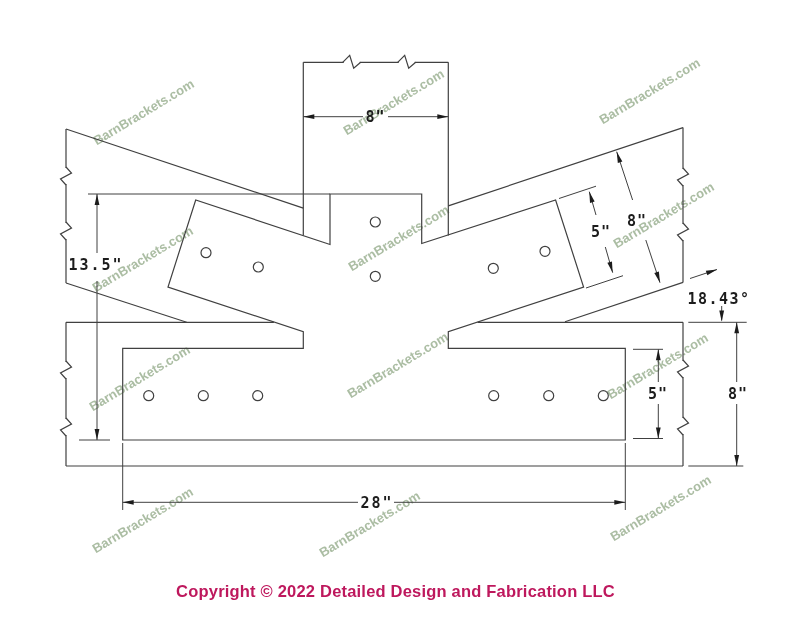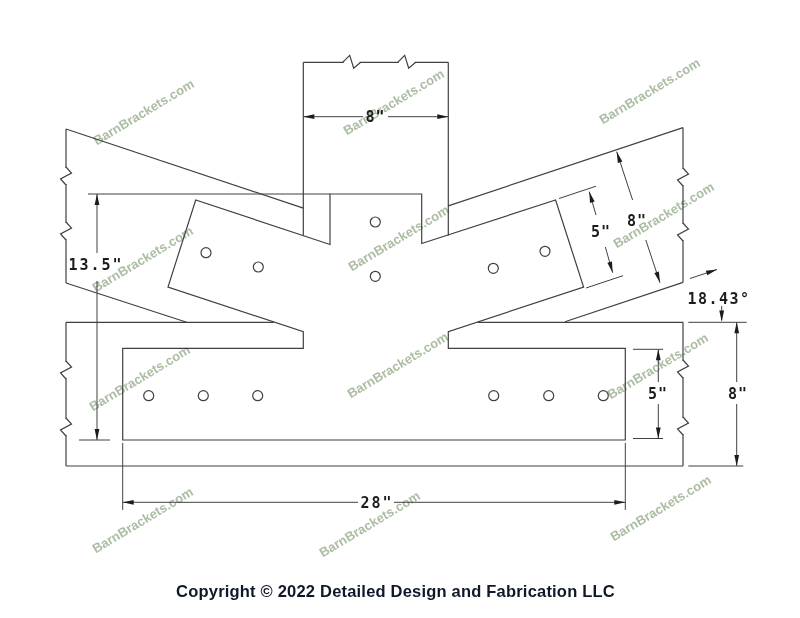--- a/index.html
+++ b/index.html
@@ -3,21 +3,21 @@
 <meta charset="utf-8">
 <style>
   html,body{margin:0;padding:0;background:#ffffff;}
   .stage{position:relative;width:800px;height:618px;background:#ffffff;overflow:hidden;
          font-family:"Liberation Sans",sans-serif;}
   svg{position:absolute;left:0;top:0;}
   svg text.dim{font-family:"DejaVu Sans Mono","Liberation Mono",monospace;font-weight:bold;
                fill:#1c1c1c;}
   svg text.wm{font-family:"Liberation Sans",sans-serif;font-weight:bold;}
   .copyright{position:absolute;left:0;top:582px;width:791px;text-align:center;
-             font-size:16.5px;font-weight:600;letter-spacing:0.2px;color:#0f172a;
+             font-size:16.5px;font-weight:600;letter-spacing:0.2px;color:#be185d;
              font-family:"Liberation Sans",sans-serif;}
 </style>
 </head>
 <body>
 
 <div class="stage">
   <svg id="drawing-svg" width="800" height="618" viewBox="0 0 800 618">
       <text transform="translate(146 116) rotate(-31)" text-anchor="middle" font-size="13" fill="#8ba37f" fill-opacity="0.72" class="wm">BarnBrackets.com</text>
       <text transform="translate(396 106) rotate(-31)" text-anchor="middle" font-size="13" fill="#8ba37f" fill-opacity="0.72" class="wm">BarnBrackets.com</text>
       <text transform="translate(652 95) rotate(-31)" text-anchor="middle" font-size="13" fill="#8ba37f" fill-opacity="0.72" class="wm">BarnBrackets.com</text>

